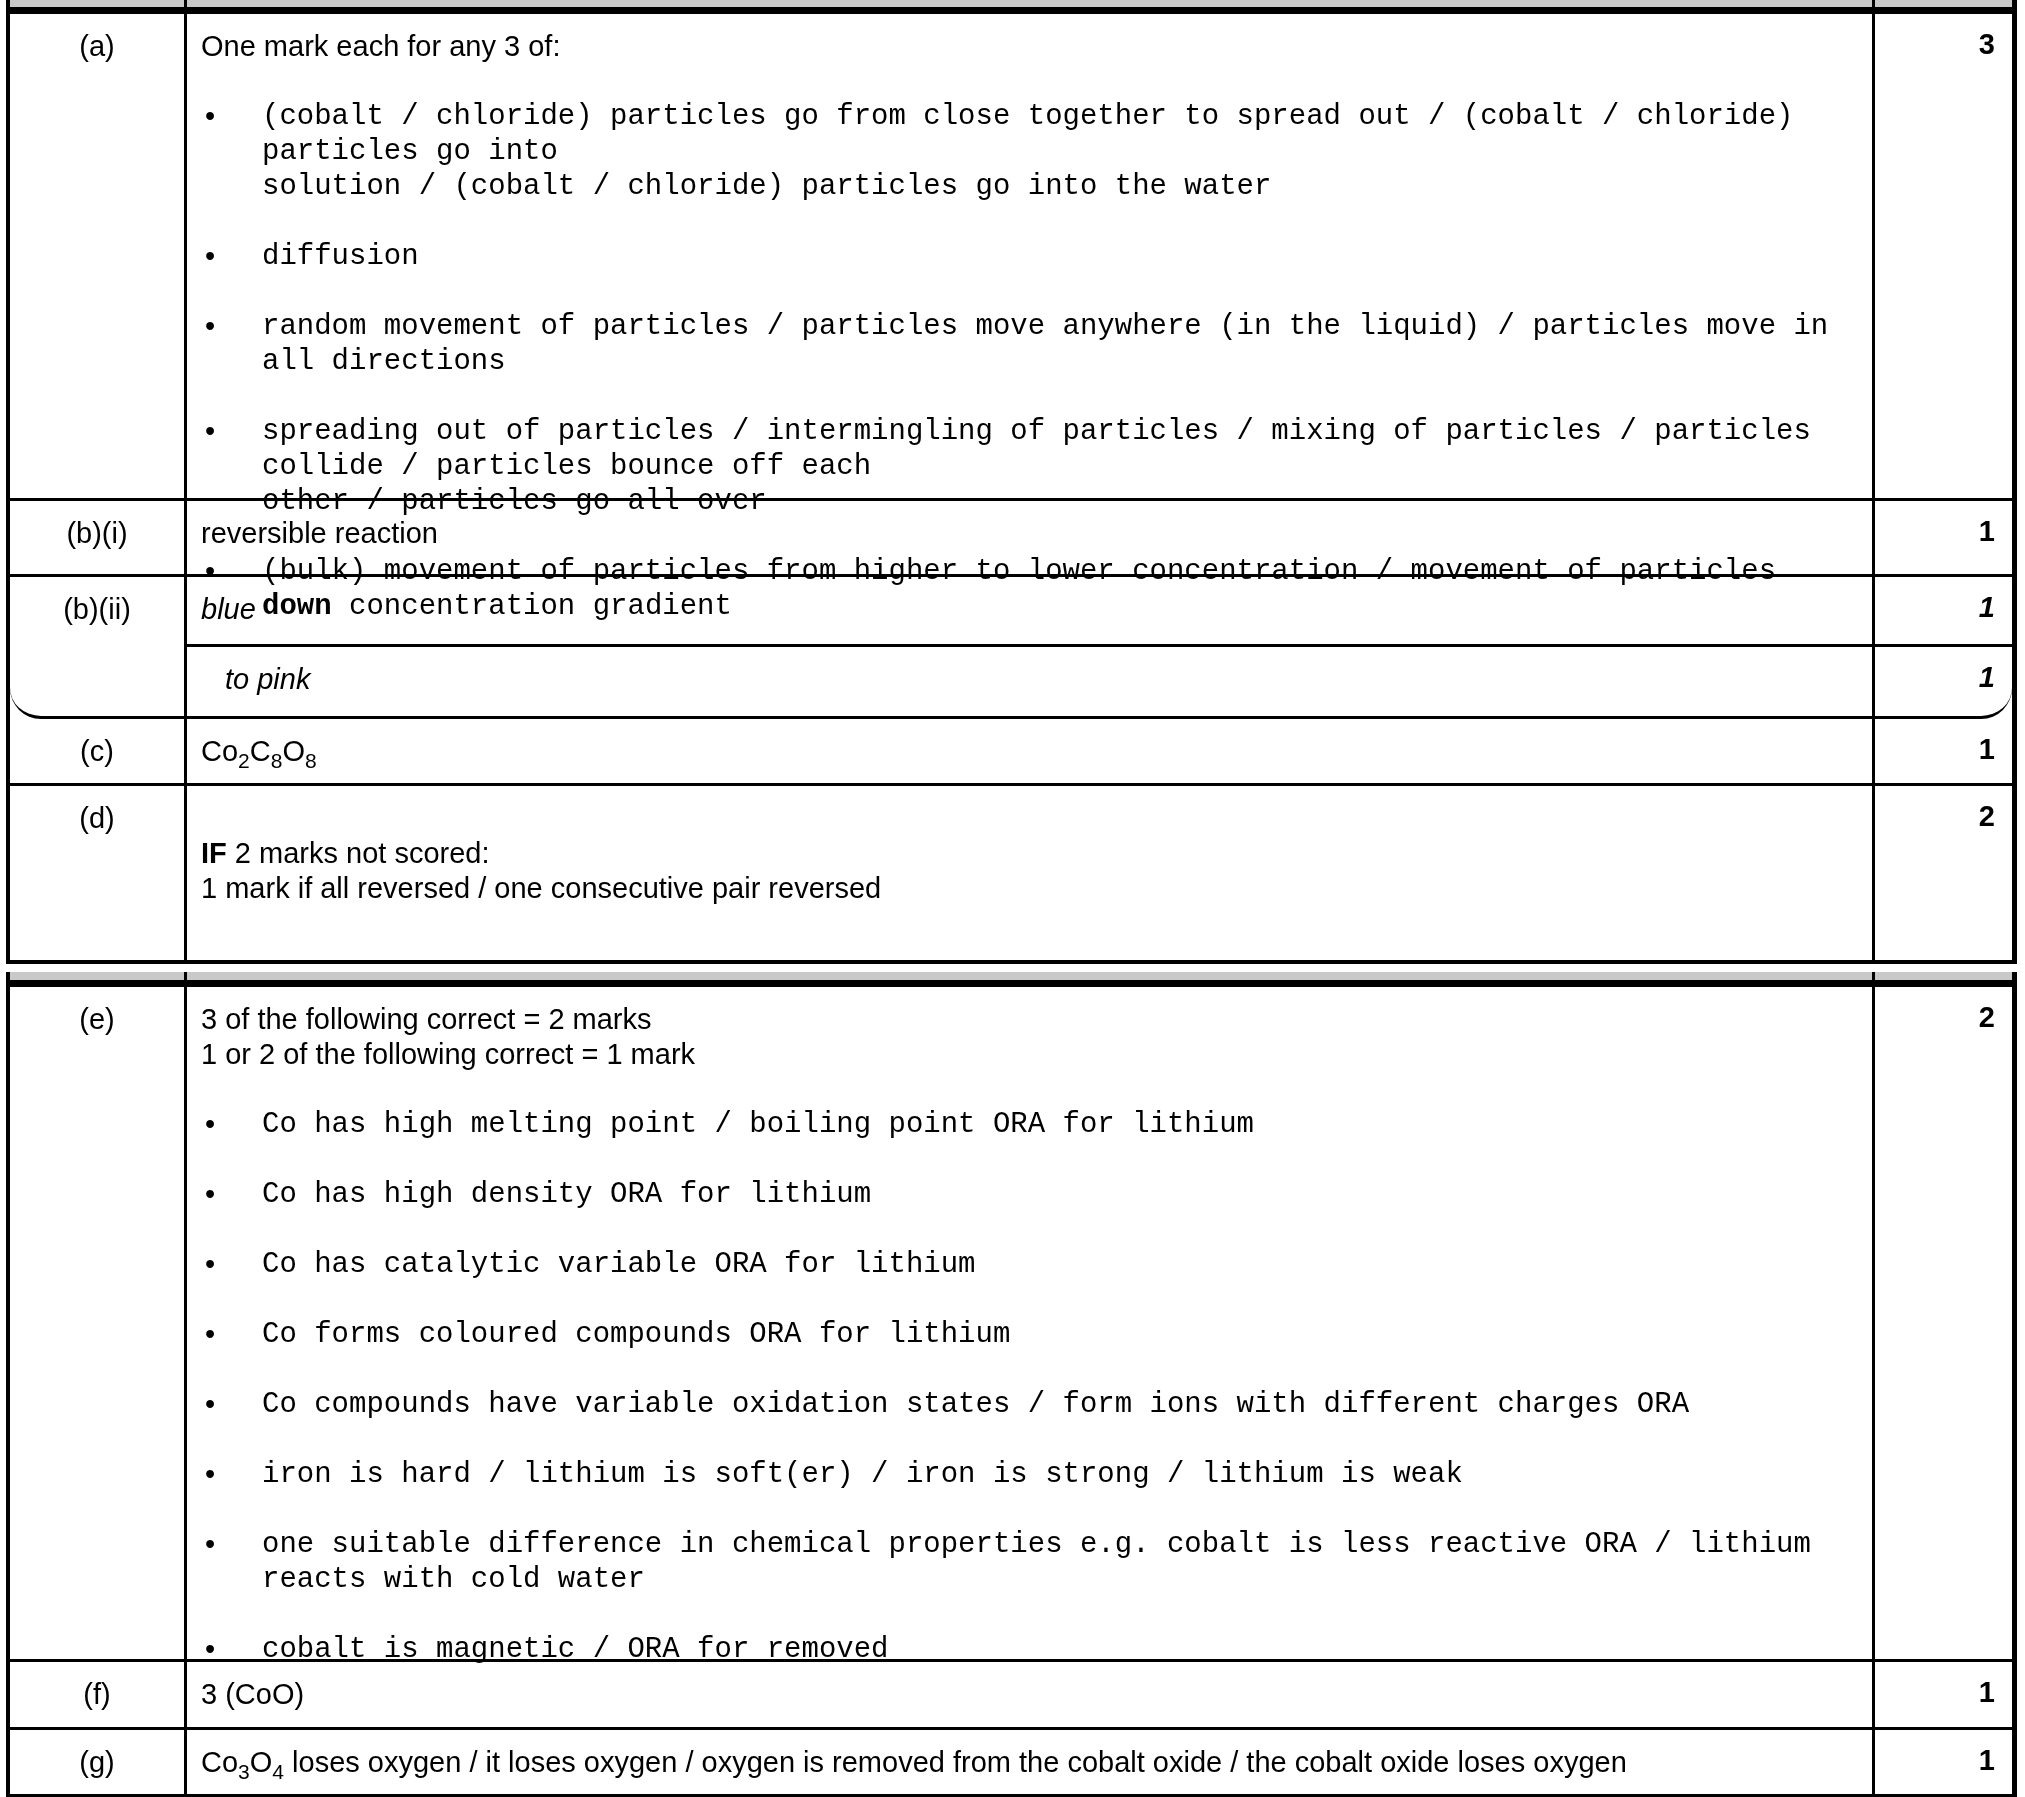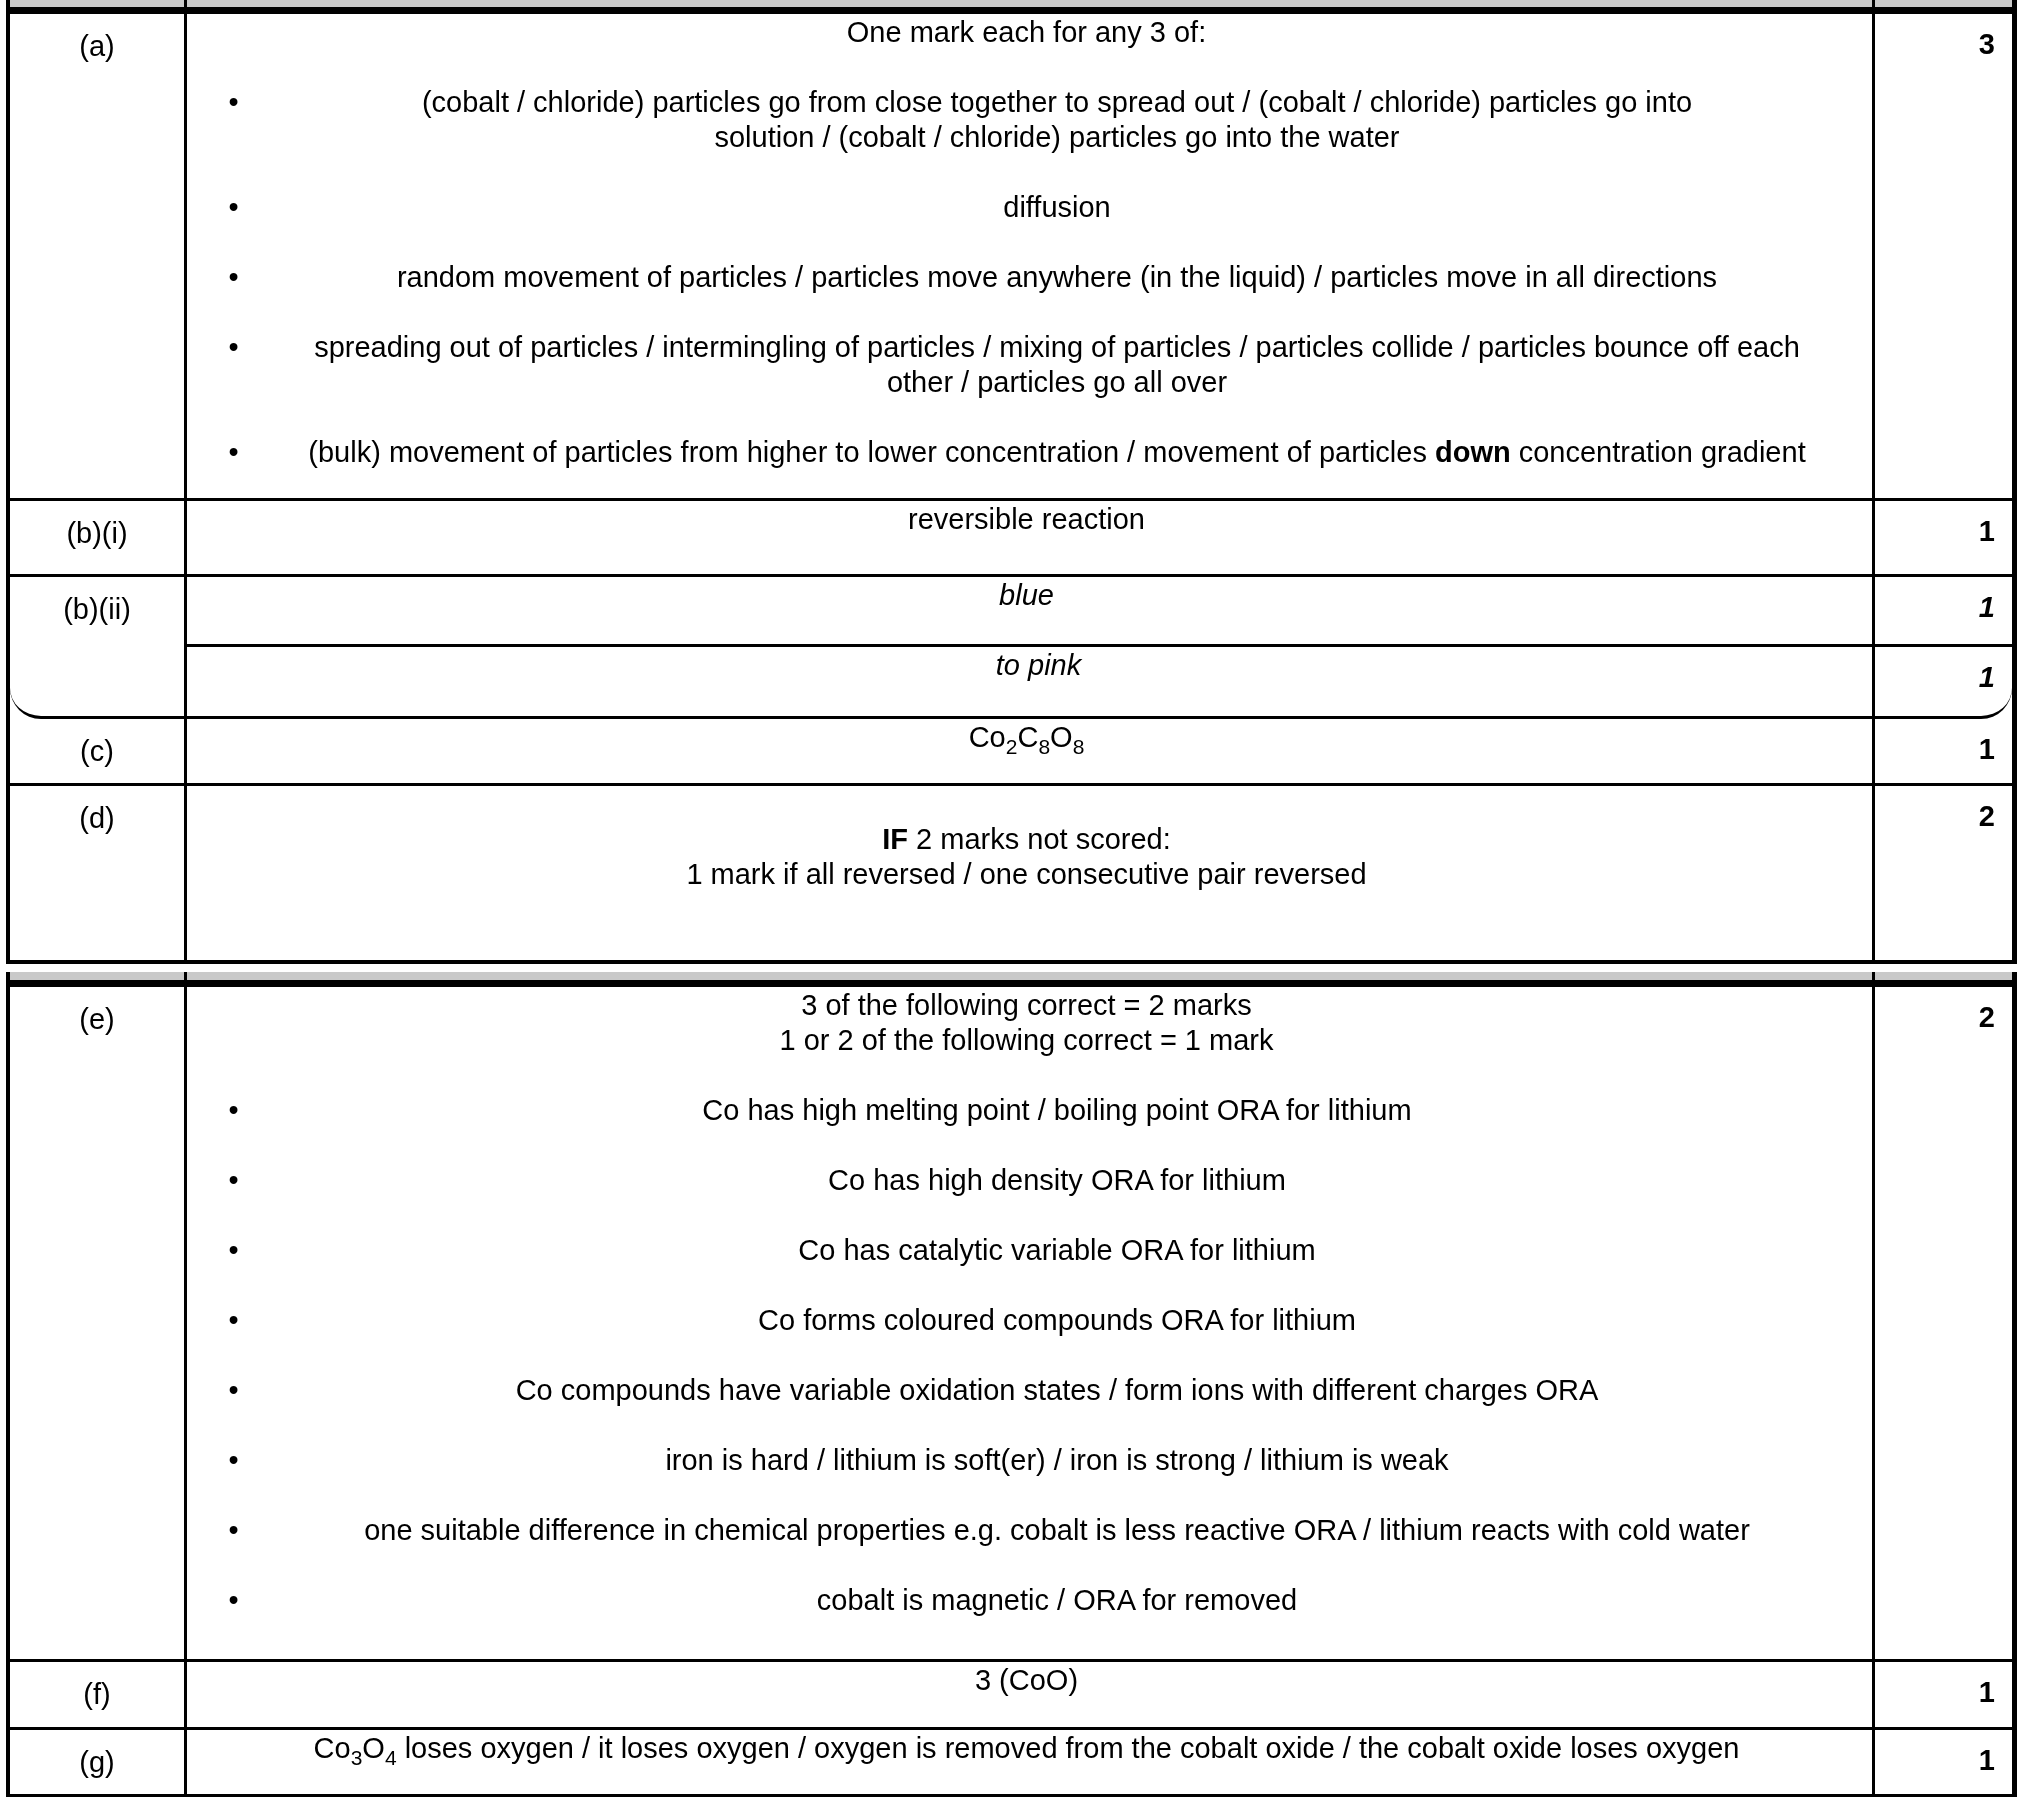--- a/index.html
+++ b/index.html
@@ -30,33 +30,33 @@
   .hdr .hm { width: 140px; border-left: 3px solid #000; }
 
   .trow { display: flex; border-bottom: 3px solid #000; background: #fff; }
   .qcol {
     width: 177px;
     border-right: 3px solid #000;
     text-align: center;
     padding-top: 15px;
     flex: none;
   }
-  .acol { flex: 1; padding: 1px 20px 0 14px; min-width: 0; text-align: center; }
+  .acol { flex: 1; padding: 15px 20px 0 14px; min-width: 0; }
   .mcol {
     width: 140px;
     border-left: 3px solid #000;
     text-align: right;
     padding: 13px 17px 0 0;
     font-weight: bold;
     flex: none;
   }
   .pre { white-space: pre-line; }
   .bullet { display: flex; margin-top: 35px; }
   .bullet .dot { width: 61px; flex: none; padding-left: 4px; }
-  .bullet .txt { flex: 1; white-space: pre-line; }
+  .bullet .txt { flex: 1; white-space: pre-line; font-family: Liberation Mono, monospace; }
   .note { margin-top: 35px; white-space: pre-line; }
   b { font-weight: bold; }
   sub { font-size: 21px; line-height: 0; }
 
   
   .h-a   { height: 487px; }
   .h-bi  { height: 76px; }
   .h-bii { height: 142px; border-radius: 31px; }
   .h-c   { height: 67px; }
   .h-d   { height: 178px; border-bottom-width: 4px; }

